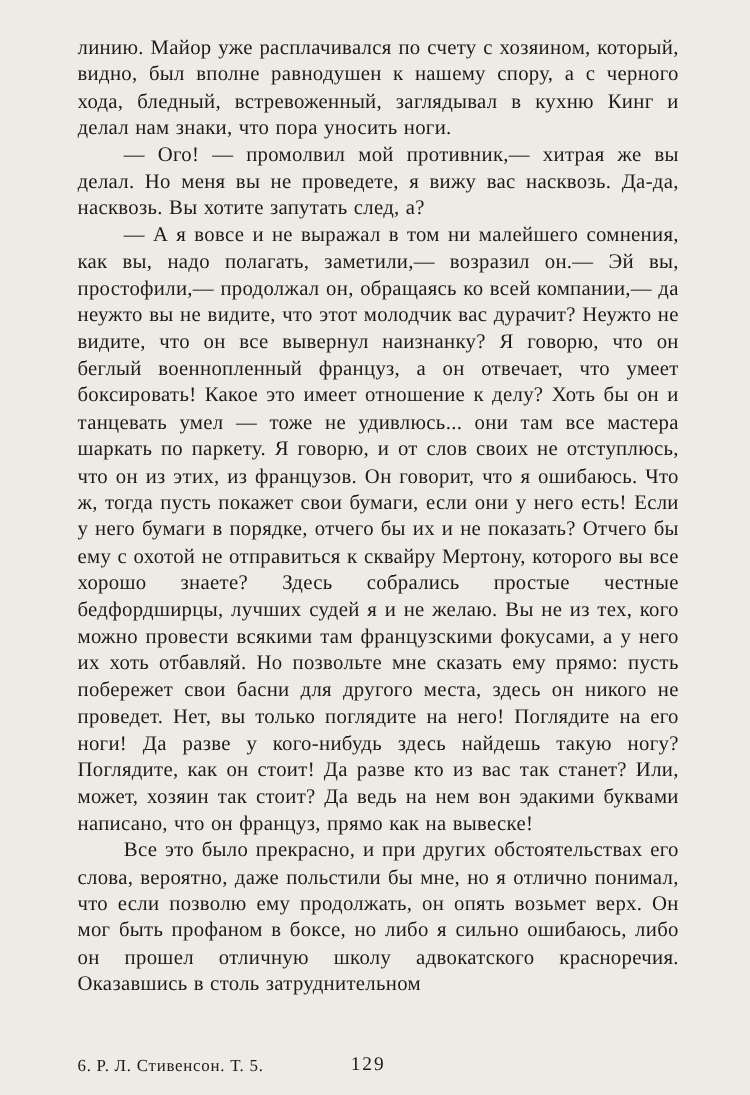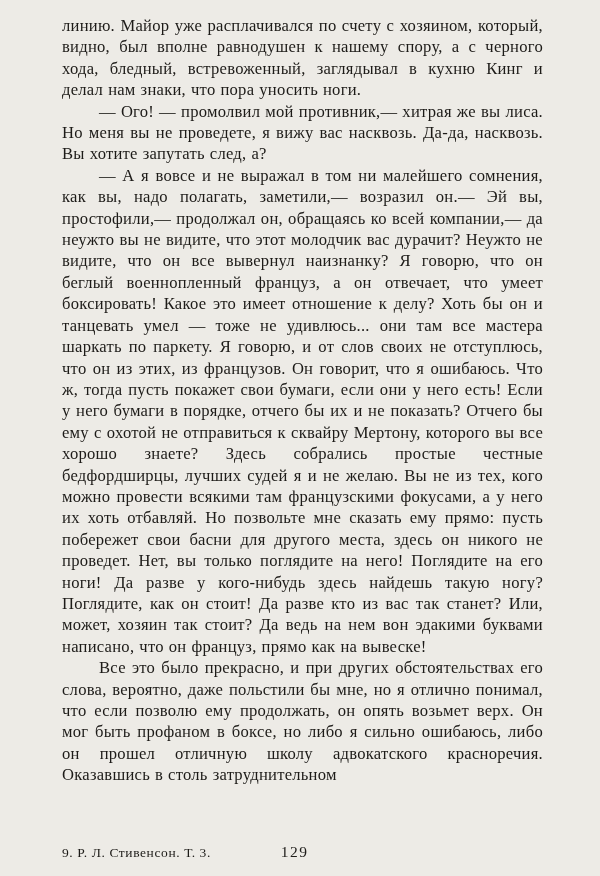--- a/index.html
+++ b/index.html
@@ -8,21 +8,21 @@
     padding: 0;
     width: 600px;
     height: 876px;
     overflow: hidden;
     background: #e7e5e0;
   }
   .page {
     width: 600px;
     height: 876px;
     background: #edebe6;
-    padding: 15px 57px 0 62px;
+    padding: 27px 57px 0 62px;
     display: flex;
     flex-direction: column;
     font-family: "Liberation Serif", "DejaVu Serif", serif;
     color: #1d1b18;
     position: relative;
   }
   .text-block {
     flex: 1 1 auto;
     overflow: hidden;
     font-size: 16.6px;
@@ -62,21 +62,21 @@
     font-size: 15.5px;
     letter-spacing: 1.5px;
   }
 </style>
 </head>
 <body>
 
 <div class="page">
   <div class="text-block">
     <p class="para no-indent">линию. Майор уже расплачивался по счету с хозяином, который, видно, был вполне равнодушен к нашему спору, а с черного хода, бледный, встревоженный, заглядывал в кухню Кинг и делал нам знаки, что пора уносить ноги.</p>
-    <p class="para indent">— Ого! — промолвил мой противник,— хитрая же вы лиса. Но меня вы не проведете, я вижу вас насквозь. Да-да, насквозь. Вы хотите запутать след, а?</p>
+    <p class="para indent">— Ого! — промолвил мой противник,— хитрая же вы делал. Но меня вы не проведете, я вижу вас насквозь. Да-да, насквозь. Вы хотите запутать след, а?</p>
     <p class="para indent">— А я вовсе и не выражал в том ни малейшего сомнения, как вы, надо полагать, заметили,— возразил он.— Эй вы, простофили,— продолжал он, обращаясь ко всей компании,— да неужто вы не видите, что этот молодчик вас дурачит? Неужто не видите, что он все вывернул наизнанку? Я говорю, что он беглый военнопленный француз, а он отвечает, что умеет боксировать! Какое это имеет отношение к делу? Хоть бы он и танцевать умел — тоже не удивлюсь... они там все мастера шаркать по паркету. Я говорю, и от слов своих не отступлюсь, что он из этих, из французов. Он говорит, что я ошибаюсь. Что ж, тогда пусть покажет свои бумаги, если они у него есть! Если у него бумаги в порядке, отчего бы их и не показать? Отчего бы ему с охотой не отправиться к сквайру Мертону, которого вы все хорошо знаете? Здесь собрались простые честные бедфордширцы, лучших судей я и не желаю. Вы не из тех, кого можно провести всякими там французскими фокусами, а у него их хоть отбавляй. Но позвольте мне сказать ему прямо: пусть побережет свои басни для другого места, здесь он никого не проведет. Нет, вы только поглядите на него! Поглядите на его ноги! Да разве у кого-нибудь здесь найдешь такую ногу? Поглядите, как он стоит! Да разве кто из вас так станет? Или, может, хозяин так стоит? Да ведь на нем вон эдакими буквами написано, что он француз, прямо как на вывеске!</p>
     <p class="para indent">Все это было прекрасно, и при других обстоятельствах его слова, вероятно, даже польстили бы мне, но я отлично понимал, что если позволю ему продолжать, он опять возьмет верх. Он мог быть профаном в боксе, но либо я сильно ошибаюсь, либо он прошел отличную школу адвокатского красноречия. Оказавшись в столь затруднительном</p>
   </div>
   <div class="footer">
-    <span class="edition-note">9. Р. Л. Стивенсон. Т. 3.</span>
+    <span class="edition-note">6. Р. Л. Стивенсон. Т. 5.</span>
     <span class="page-number">129</span>
   </div>
 </div>
 
 </body></html>

